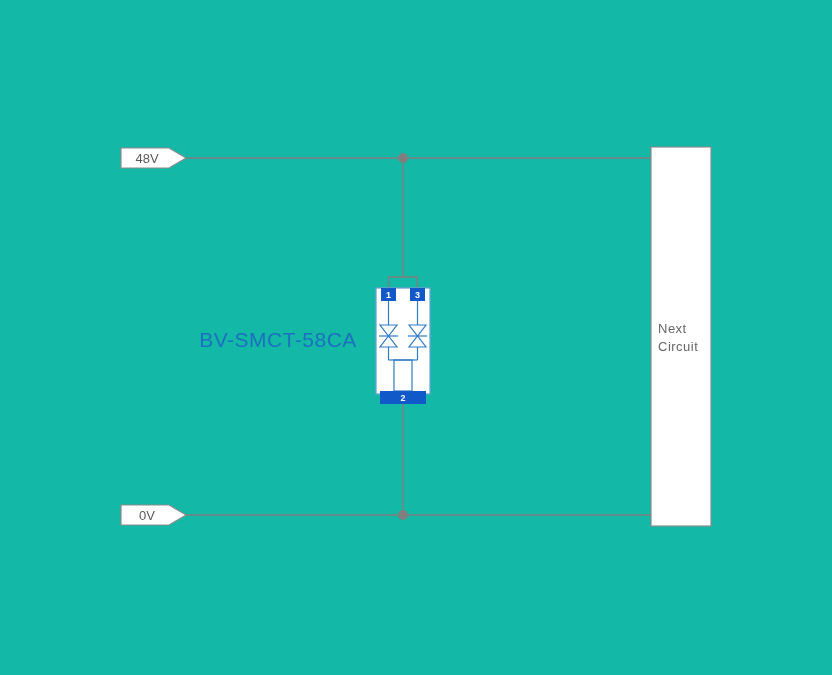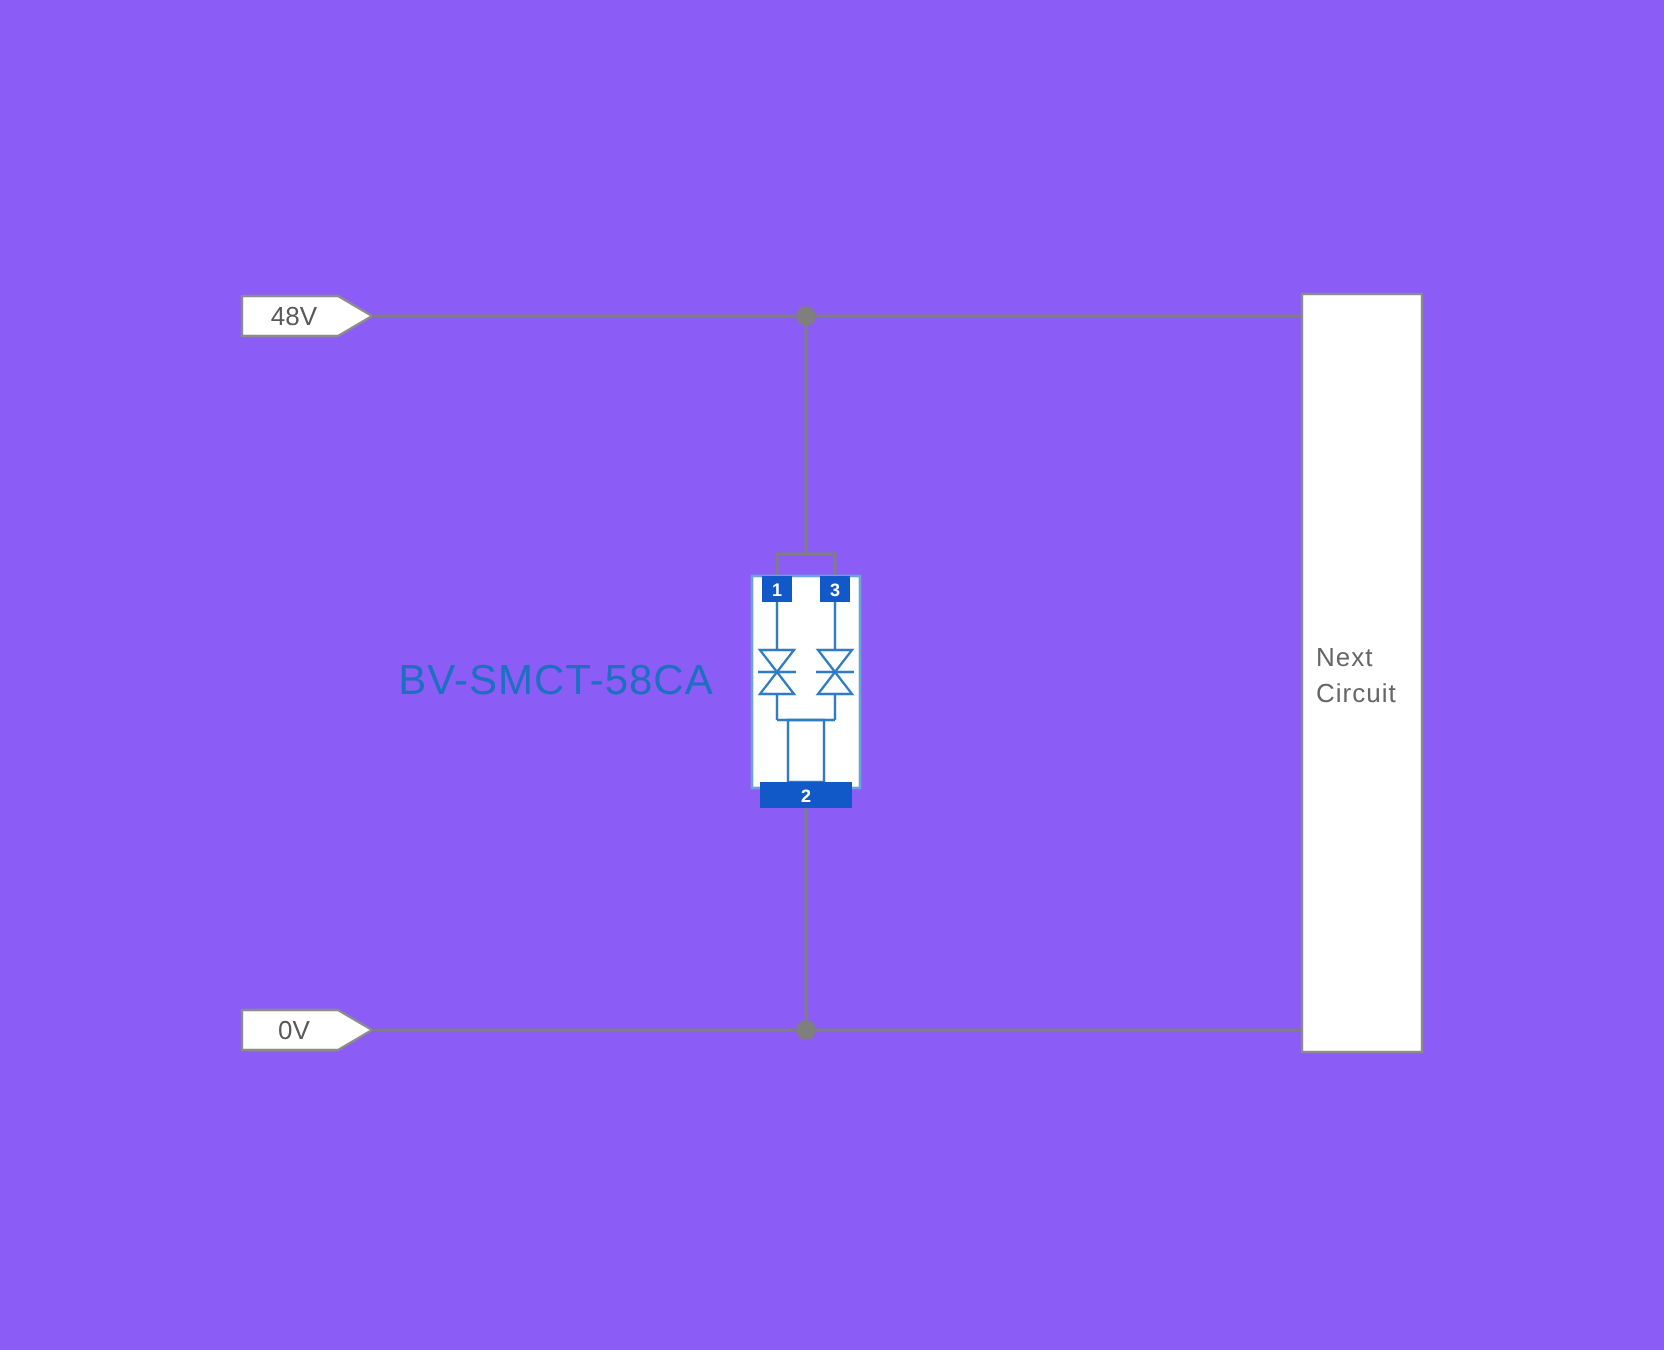--- a/index.html
+++ b/index.html
@@ -4,21 +4,21 @@
 <style>
   html, body {
     margin: 0;
     padding: 0;
     background: #ffffff;
   }
   .stage {
     position: relative;
     width: 832px;
     height: 675px;
-    background: #8b5cf6;
+    background: #14b8a6;
     overflow: hidden;
   }
   svg { display: block; }
 
   .wire    { stroke: #7f7f7f; stroke-width: 1.4; fill: none; }
   .tag     { fill: #ffffff; stroke: #8c8c8c; stroke-width: 1.2; }
   .tag-text{ font: 13px "Liberation Sans", sans-serif; fill: #595959; text-anchor: middle; }
   .junction{ fill: #7f7f7f; stroke: none; }
   .box     { fill: #ffffff; stroke: #8c8c8c; stroke-width: 1.2; }
   .box-text{ font: 13px "Liberation Sans", sans-serif; fill: #666666; letter-spacing: 0.5px; }

